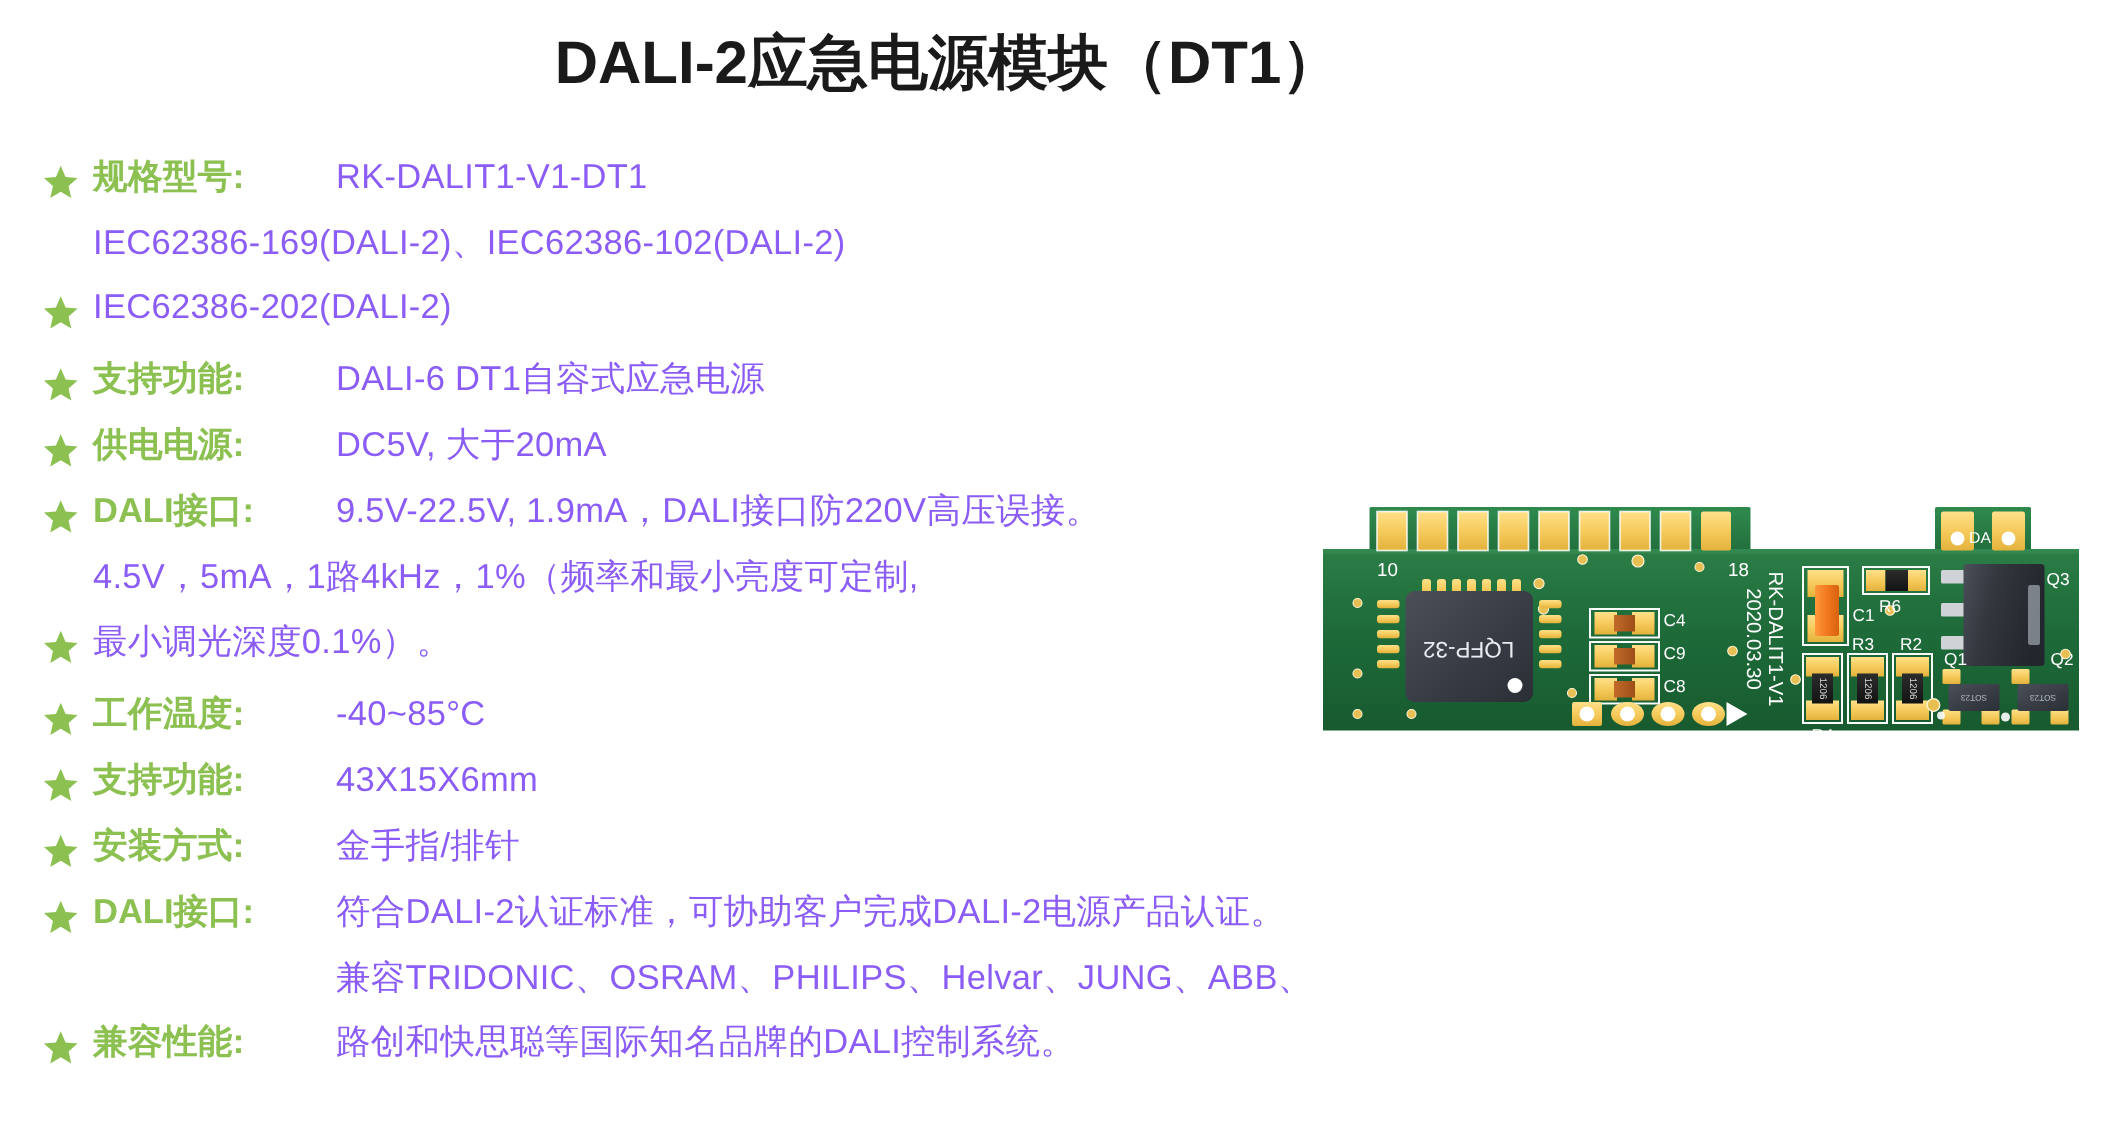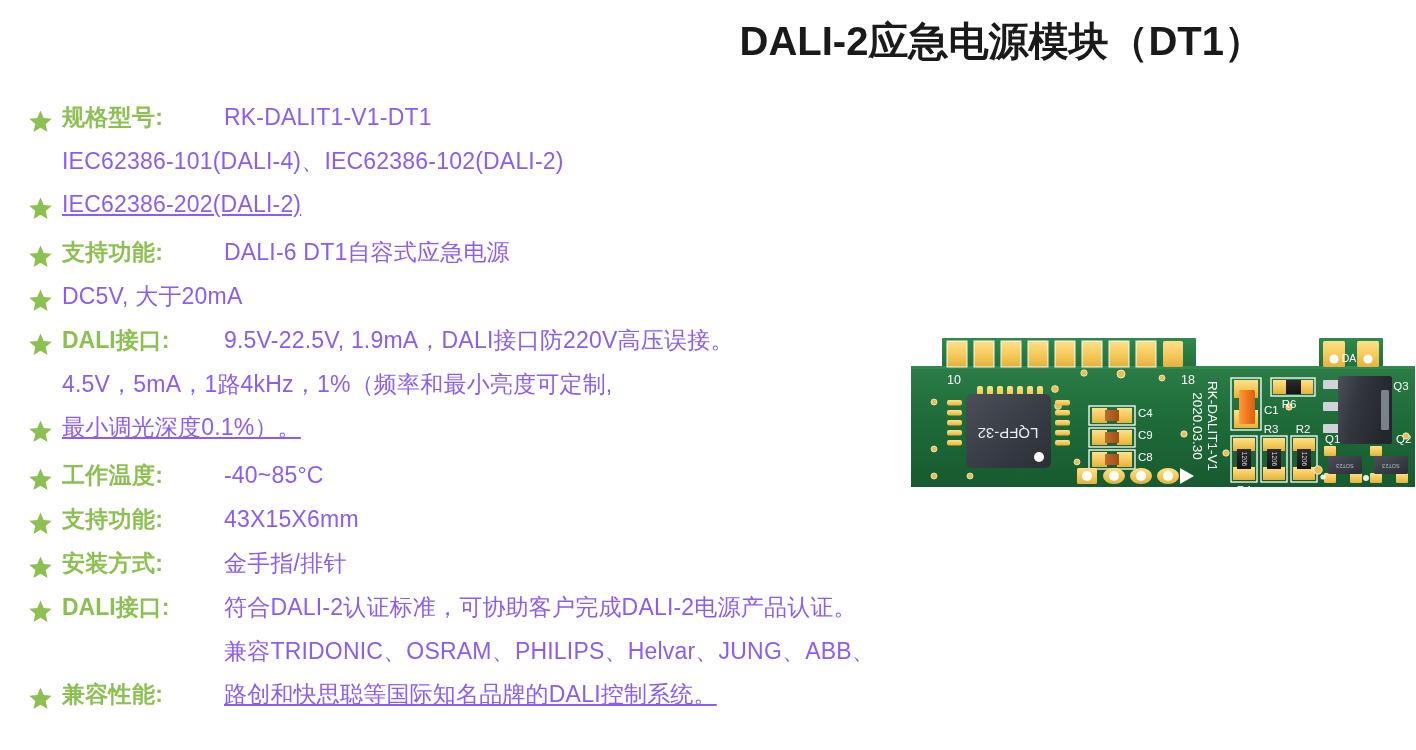--- a/index.html
+++ b/index.html
@@ -13,21 +13,21 @@
   #page {
     position: relative;
     width: 1416px; height: 750px;
     background: #ffffff;
   }
 
   
   .title {
     position: absolute;
     top: 14px; left: 0; width: 1264px;
-    text-align: right;
+    text-align: center;
     font-size: 40px;
     font-weight: bold;
     letter-spacing: 0px;
     color: #1a1a1a;
     white-space: nowrap;
   }
 
   
   .spec-list {
     position: absolute;
@@ -59,29 +59,28 @@
     flex: 1 1 auto;
     font-size: 23px;
     color: #8b5cf6;
     line-height: 34px;
     font-weight: normal;
     letter-spacing: 0.2px;
   }
   .value-cell .cont {
     display: block;
     margin-top: 9px;
-    text-decoration: underline;
   }
   .spec-row.tall { margin-bottom: 14px; }
   .spec-row.wide .label-cell { letter-spacing: 0px; }
 
   
   .pcb-wrap {
     position: absolute;
-    left: 909px; top: 318px;
+    left: 880px; top: 318px;
     width: 508px; height: 200px;
   }
   .pcb-svg { display: block; width: 508px; height: 200px; }
 </style>
 </head>
 <body>
 
 <div id="page">
 
   <div class="title">DALI-2应急电源模块（DT1）</div>
@@ -100,21 +99,21 @@
       </div>
     </div>
 
     <div class="spec-row tall">
       <div class="star-cell">
         <svg class="star-icon" viewBox="0 0 24 24">
           <polygon points="12,1.5 15.1,8.6 22.8,9.3 17,14.4 18.7,22 12,18 5.3,22 7,14.4 1.2,9.3 8.9,8.6" fill="#8cc152"></polygon>
         </svg>
       </div>
       <div class="value-cell">
-        <span>IEC62386-101(DALI-4)、IEC62386-102(DALI-2)</span>
+        <span>IEC62386-169(DALI-2)、IEC62386-102(DALI-2)</span>
         <span class="cont">IEC62386-202(DALI-2)</span>
       </div>
     </div>
 
     <div class="spec-row">
       <div class="star-cell">
         <svg class="star-icon" viewBox="0 0 24 24">
           <polygon points="12,1.5 15.1,8.6 22.8,9.3 17,14.4 18.7,22 12,18 5.3,22 7,14.4 1.2,9.3 8.9,8.6" fill="#8cc152"></polygon>
         </svg>
       </div>
@@ -123,20 +122,21 @@
         <span>DALI-6 DT1自容式应急电源</span>
       </div>
     </div>
 
     <div class="spec-row">
       <div class="star-cell">
         <svg class="star-icon" viewBox="0 0 24 24">
           <polygon points="12,1.5 15.1,8.6 22.8,9.3 17,14.4 18.7,22 12,18 5.3,22 7,14.4 1.2,9.3 8.9,8.6" fill="#8cc152"></polygon>
         </svg>
       </div>
+      <div class="label-cell">供电电源:</div>
       <div class="value-cell">
         <span>DC5V, 大于20mA</span>
       </div>
     </div>
 
     <div class="spec-row wide">
       <div class="star-cell">
         <svg class="star-icon" viewBox="0 0 24 24">
           <polygon points="12,1.5 15.1,8.6 22.8,9.3 17,14.4 18.7,22 12,18 5.3,22 7,14.4 1.2,9.3 8.9,8.6" fill="#8cc152"></polygon>
         </svg>

